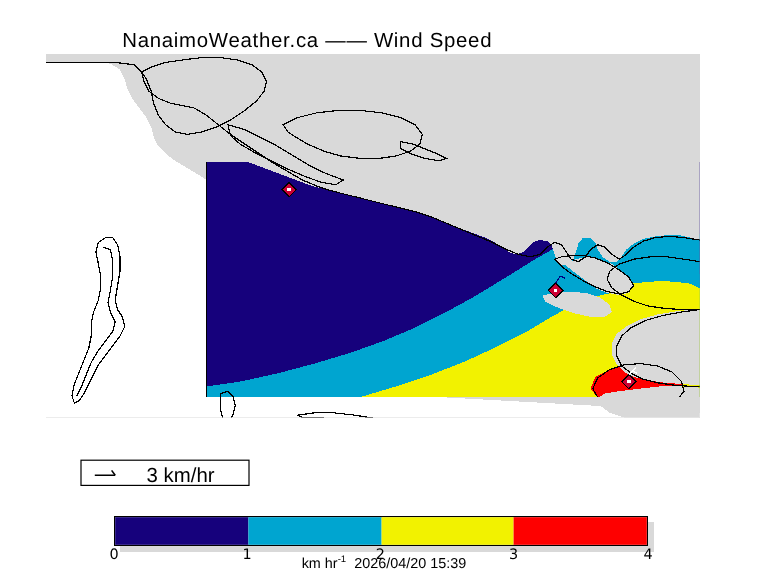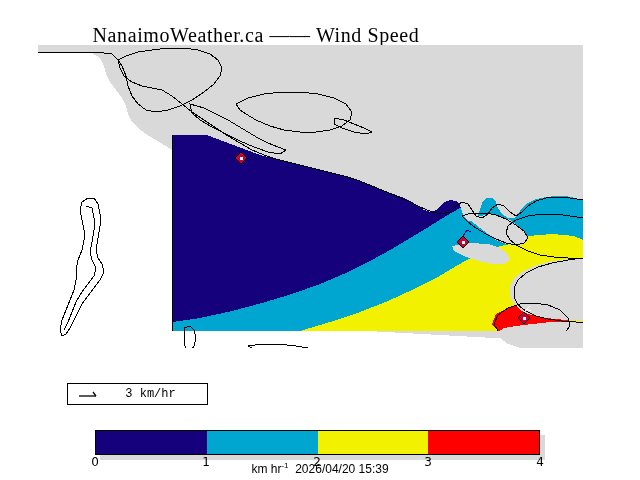--- a/index.html
+++ b/index.html
@@ -21,22 +21,22 @@
     width: 640px;
     height: 480px;
     background: #ffffff;
   }
   .title {
     position: absolute;
     left: 0;
     top: 24px;
     width: 512px;
     text-align: center;
-    font-family: Liberation Serif, serif;
-    font-size: 20px;
+    font-family: Liberation Sans, sans-serif;
+    font-size: 17px;
     letter-spacing: 0.6px;
     color: #000000;
     white-space: pre;
   }
   #map-svg {
     position: absolute;
     left: 0;
     top: 0;
     width: 640px;
     height: 480px;
@@ -59,22 +59,22 @@
     height: 8px;
   }
   .legend-text {
     position: absolute;
     left: 0;
     top: 3px;
     width: 141px;
     text-align: center;
     padding-left: 24px;
     box-sizing: border-box;
-    font-family: Liberation Mono, monospace;
-    font-size: 12px;
+    font-family: Liberation Sans, sans-serif;
+    font-size: 17px;
     color: #000000;
     white-space: pre;
   }
   #colorbar-wrap {
     position: absolute;
     left: 95px;
     top: 430px;
     width: 445px;
     height: 25px;
   }

